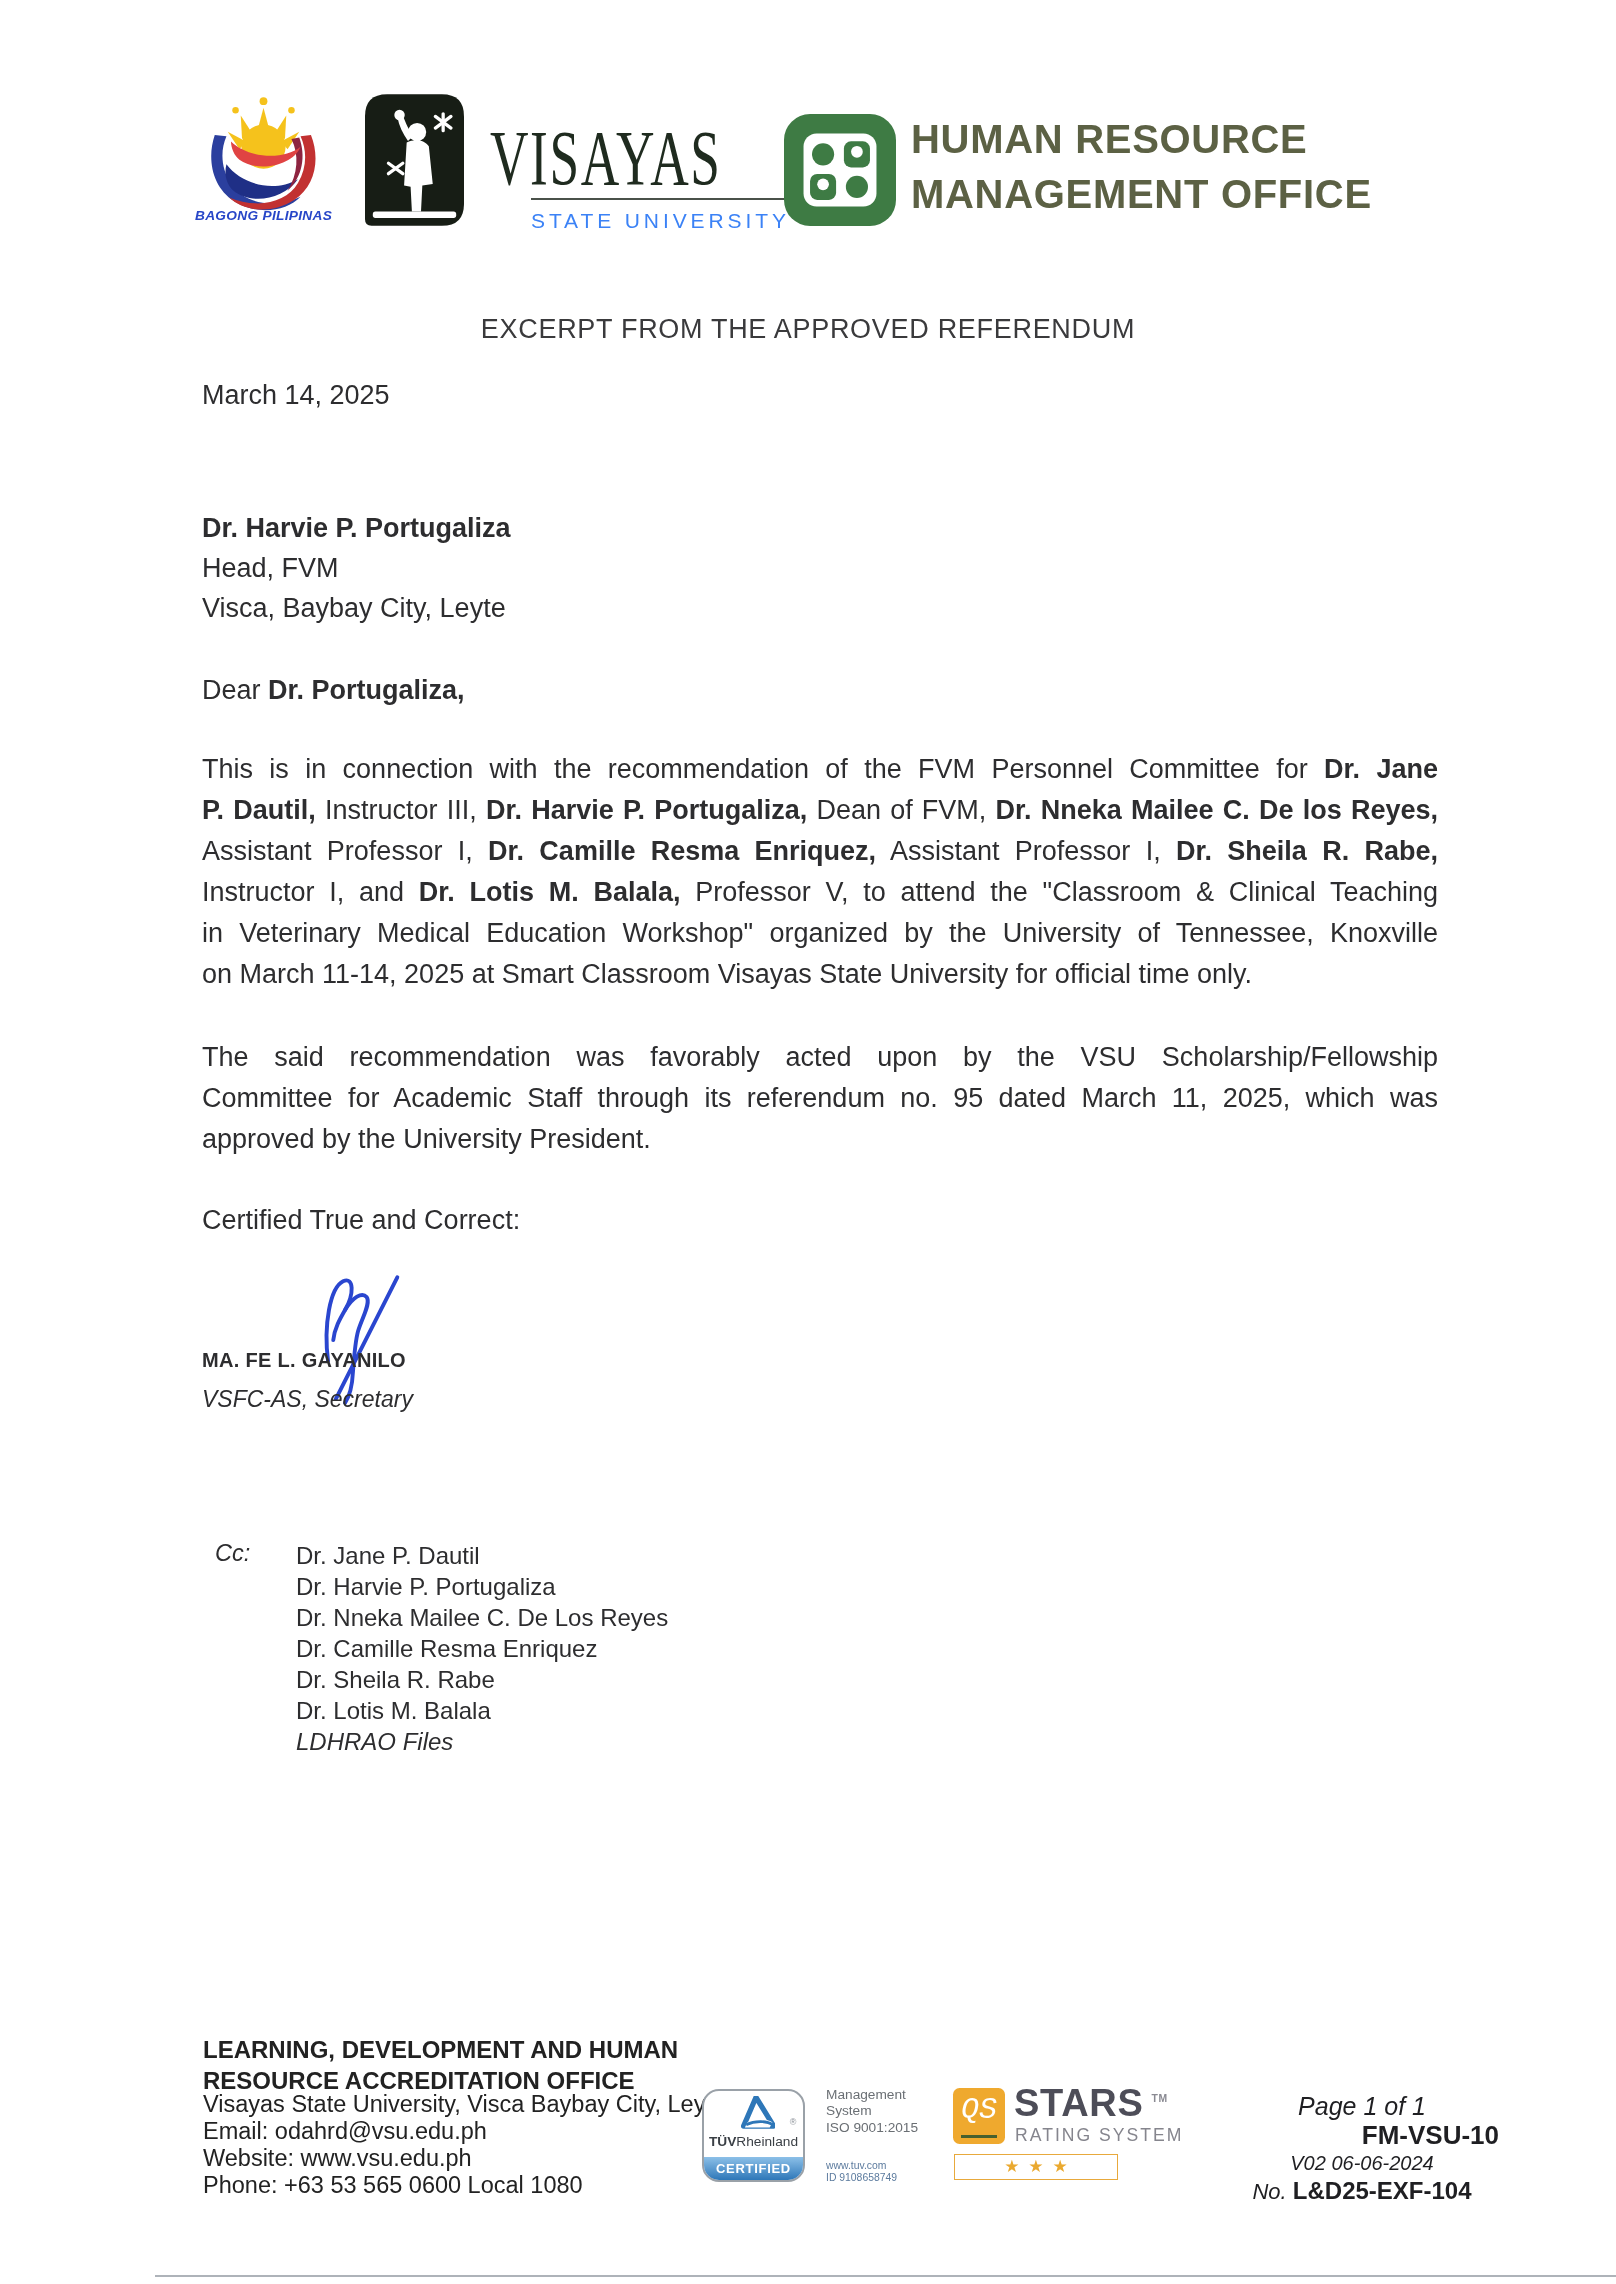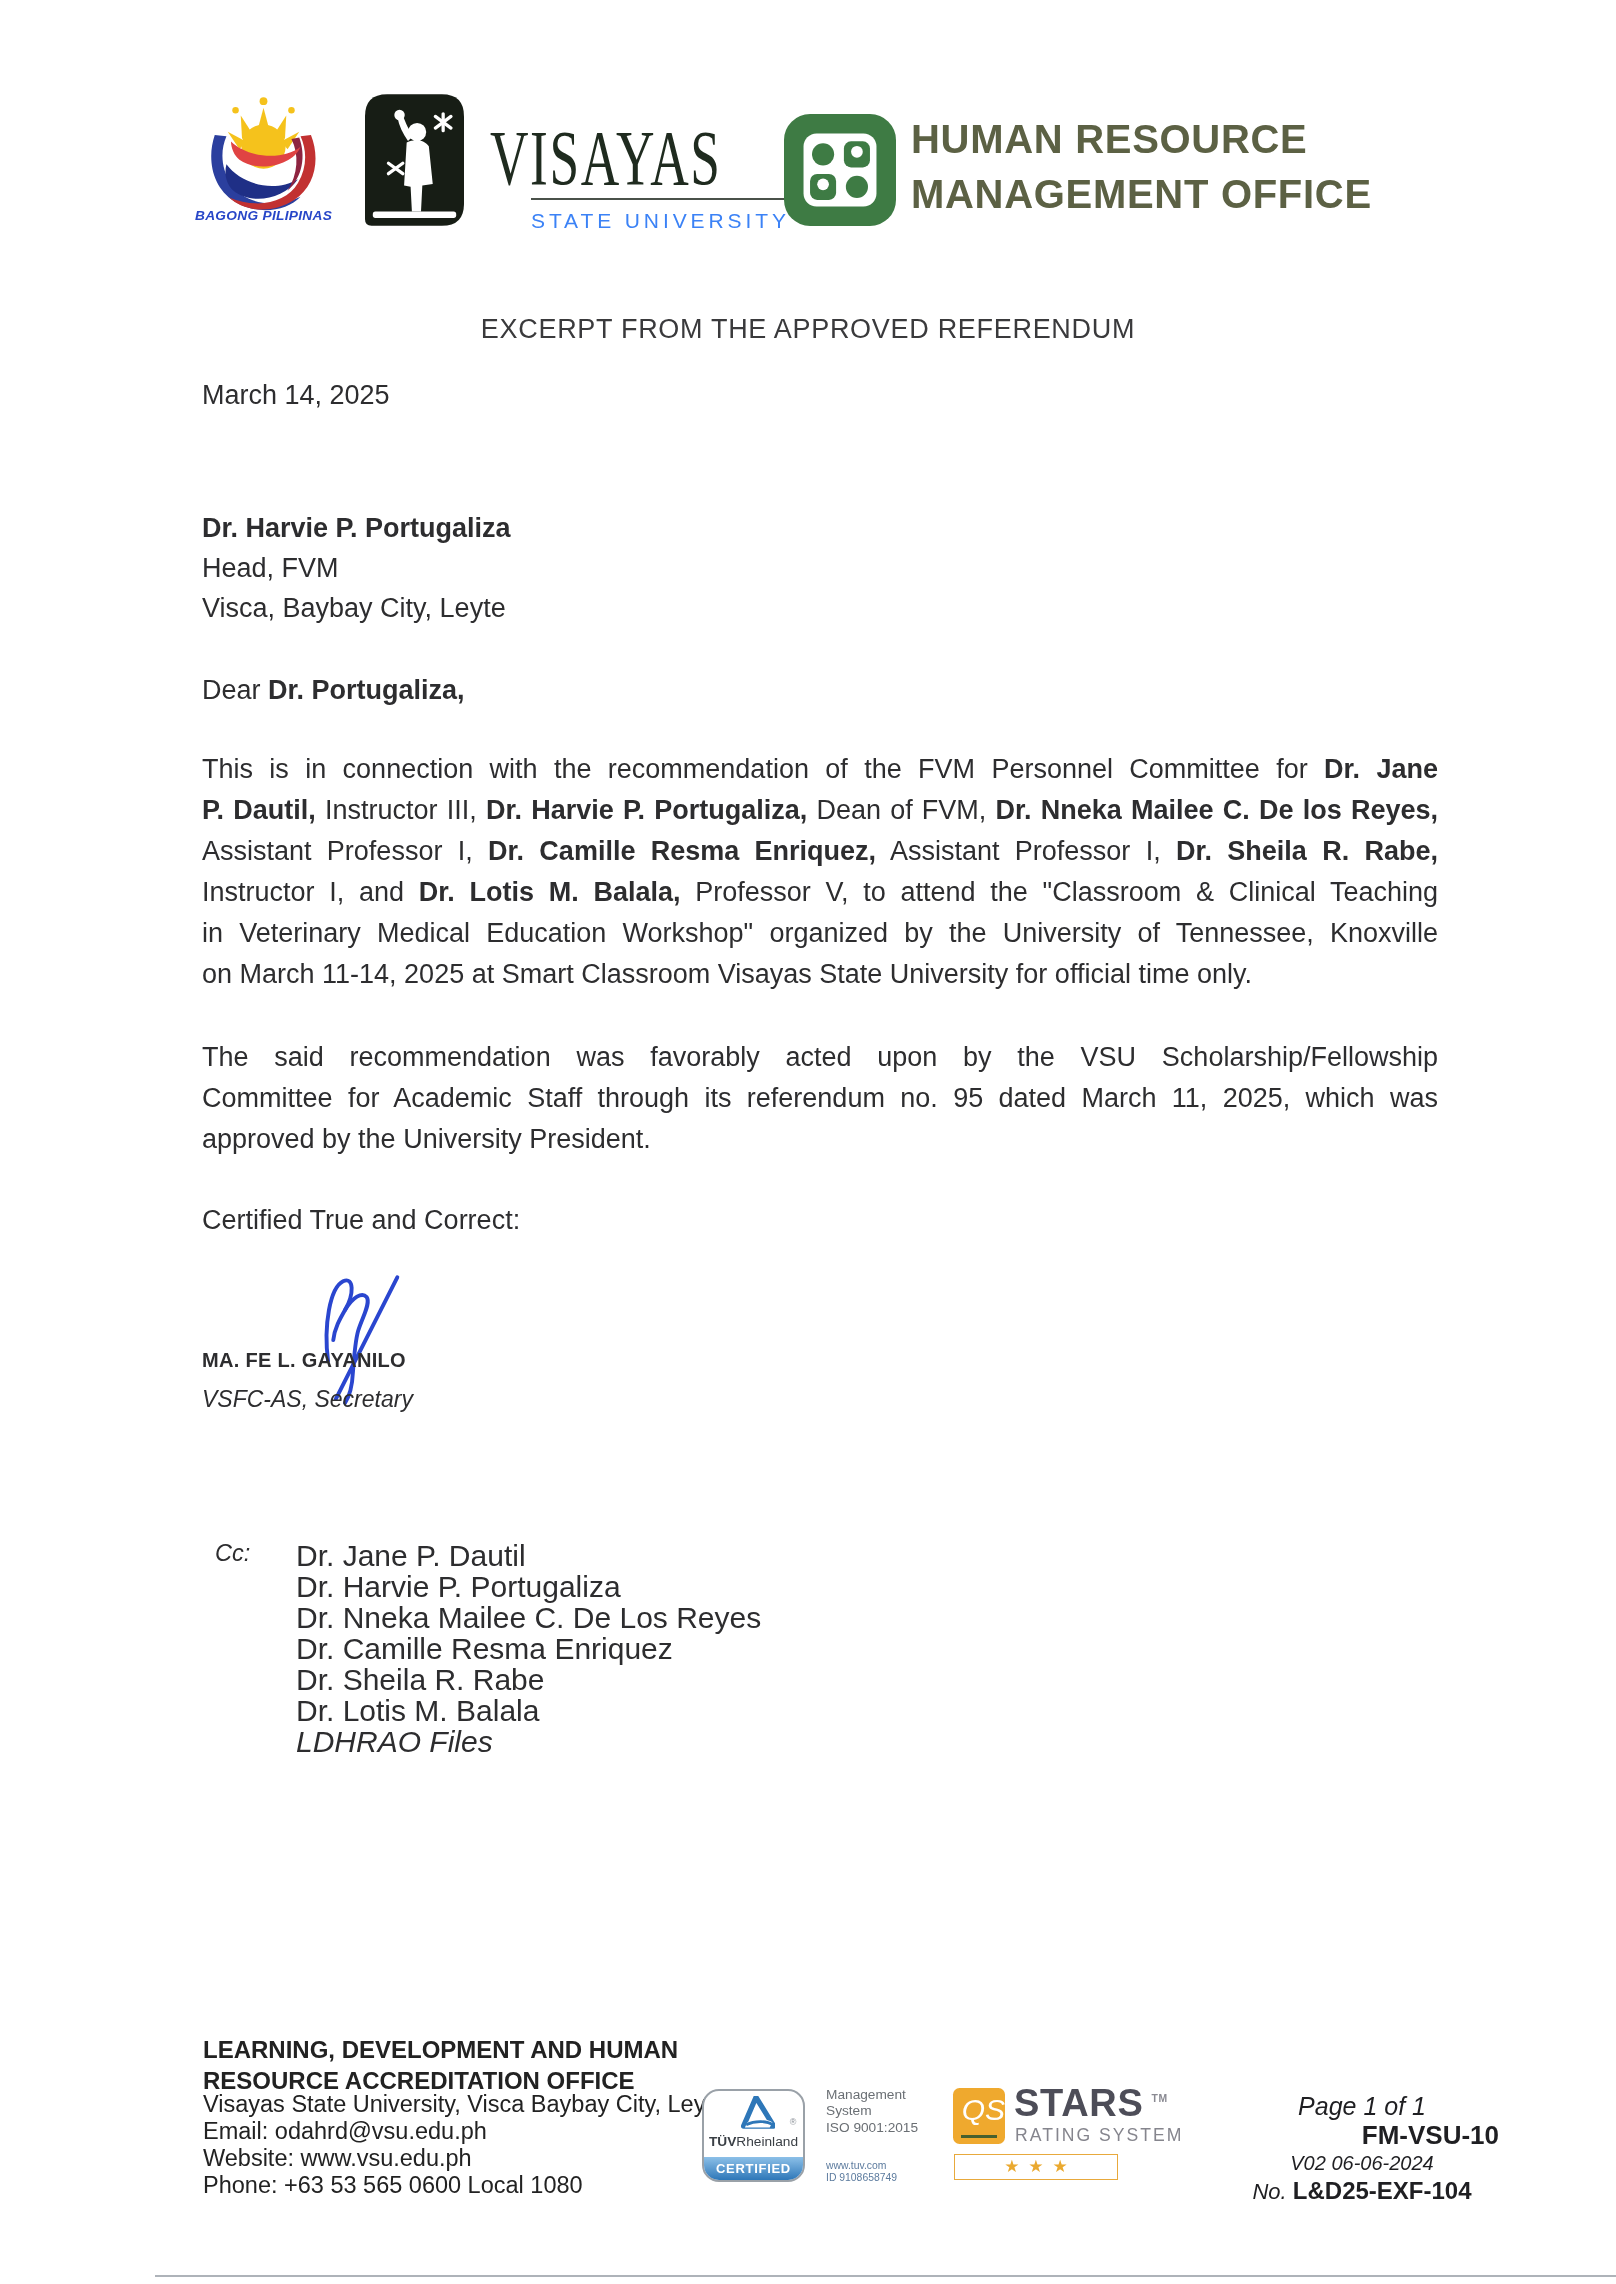--- a/index.html
+++ b/index.html
@@ -42,21 +42,21 @@
   .salutation{position:absolute;left:202px;top:675px;font-size:27px;}
   .para{position:absolute;left:202px;width:1236px;font-size:27px;line-height:41px;}
   .jline{width:100%;}
   .jline.just{text-align:justify;text-align-last:justify;}
   .b{font-weight:bold;}
   .it{font-style:italic;}
   .certified{position:absolute;left:202px;top:1205px;font-size:27px;}
   .sig-name{position:absolute;left:202px;top:1349px;font-size:20px;font-weight:bold;letter-spacing:0.3px;}
   .sig-title{position:absolute;left:202px;top:1386px;font-size:23px;font-style:italic;}
   .cc-label{position:absolute;left:215px;top:1540px;font-size:23.5px;font-style:italic;}
-  .cc-block{position:absolute;left:296px;top:1540px;font-size:30px;}
+  .cc-block{position:absolute;left:296px;top:1540px;font-size:24px;}
   .cc-item{line-height:31px;}
 
   
   .foot-head{position:absolute;left:203px;top:2034px;font-size:24px;font-weight:bold;line-height:31px;color:#222;}
   .foot-lines{position:absolute;left:203px;top:2091px;font-size:23.5px;line-height:27px;color:#222;}
 
   .tuv-badge{
     position:absolute;left:702px;top:2089px;width:103px;height:93px;
     background:#fff;border:2px solid #9aa1a8;border-radius:17px;
     box-sizing:border-box;overflow:hidden;
@@ -70,22 +70,22 @@
   }
   .tuv-reg{position:absolute;right:6.5px;top:26px;font-size:9px;color:#8a9097;}
   .tuv-systext{position:absolute;left:826px;top:2087px;font-size:13.7px;line-height:16.3px;color:#6a6f74;}
   .tuv-idtext{position:absolute;left:826px;top:2160px;font-size:10.4px;line-height:12.4px;color:#5c7b9e;}
 
   .qs-square{
     position:absolute;left:953px;top:2088px;width:52px;height:56px;
     background:#efa92e;border-radius:6.5px;
   }
   .qs-letters{
-    position:absolute;left:0;top:5.2px;width:100%;text-align:right;
-    font-family:Liberation Sans, sans-serif;font-size:30px;font-style:italic;color:#fff;
+    position:absolute;left:0;top:5.2px;width:100%;text-align:center;
+    font-family:Liberation Mono, monospace;font-size:30px;font-style:italic;color:#fff;
   }
   .qs-underline{position:absolute;left:7.8px;bottom:6.5px;width:36px;height:2.6px;background:#47602e;}
   .stars-word{position:absolute;left:1014px;top:2082px;font-size:38px;font-weight:bold;color:#4d4d58;letter-spacing:0.7px;}
   .stars-tm{font-size:10.4px;color:#8a8a92;vertical-align:super;margin-left:8px;}
   .rating-word{position:absolute;left:1015px;top:2125px;font-size:17.6px;color:#85858d;letter-spacing:2px;}
   .stars-box{
     position:absolute;left:954px;top:2154px;width:164px;height:26px;
     border:1.3px solid #e8a93c;box-sizing:border-box;
     text-align:center;line-height:23.5px;font-size:17px;color:#eaa92f;letter-spacing:9px;
     text-indent:9px;

